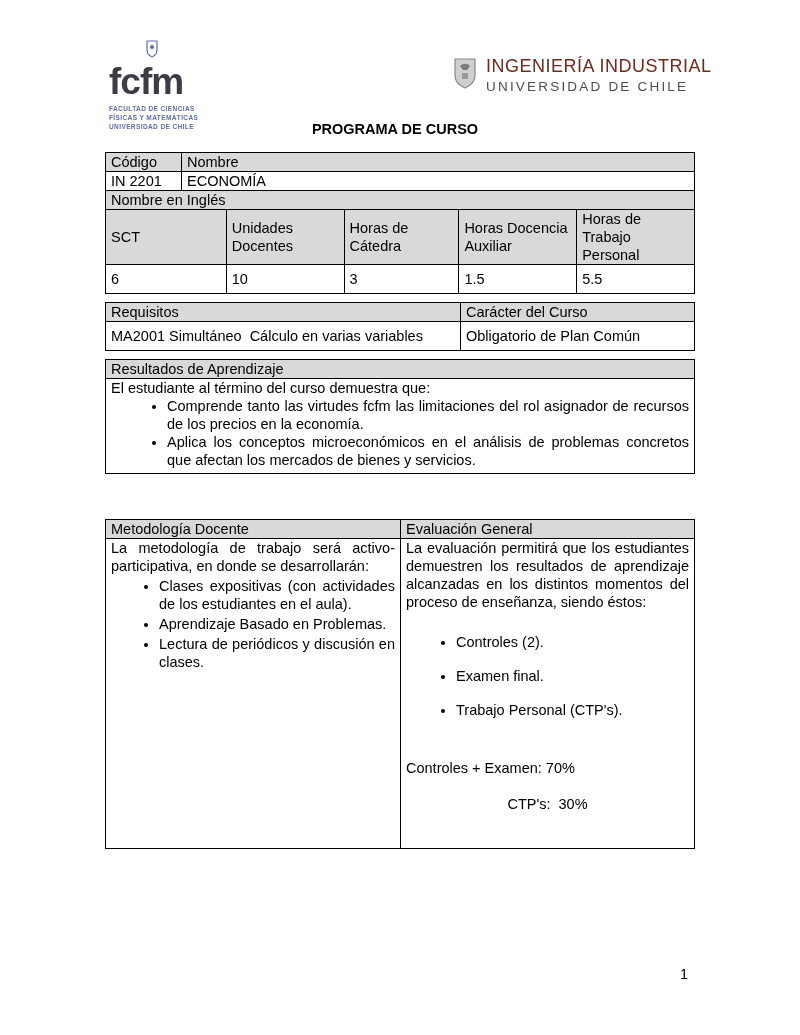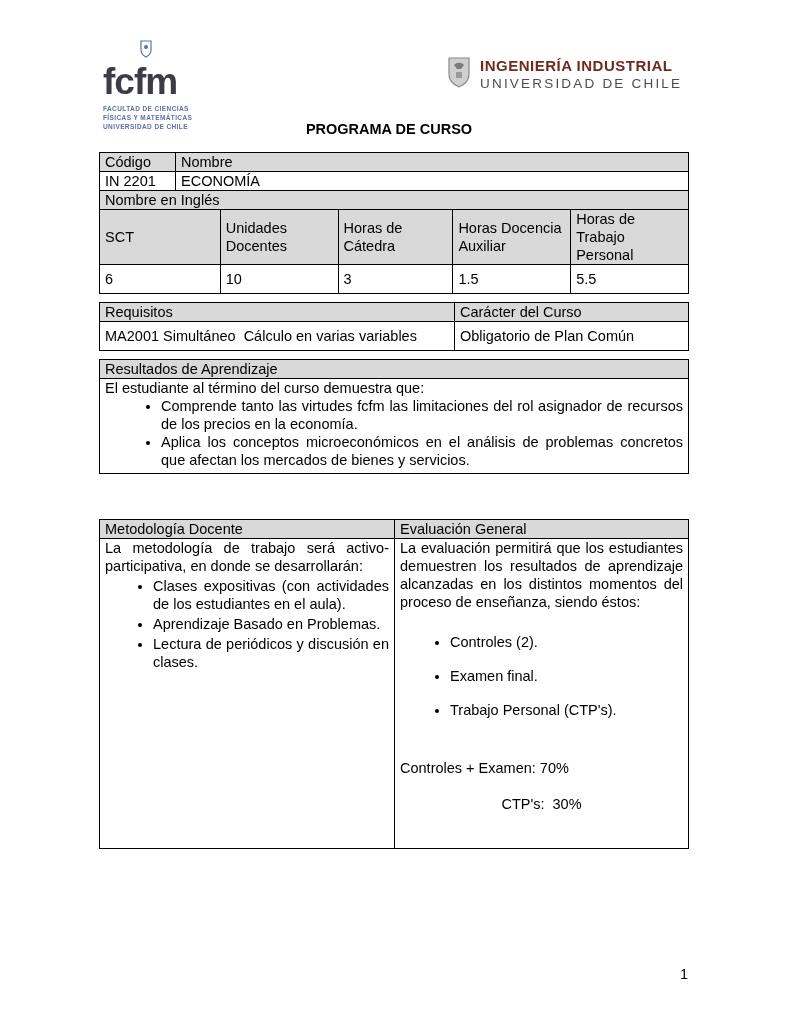--- a/index.html
+++ b/index.html
@@ -6,37 +6,37 @@
   html, body { margin: 0; padding: 0; }
   body {
     width: 800px; height: 1035px;
     background: #ffffff;
     position: relative;
     font-family: "Liberation Sans", "DejaVu Sans", sans-serif;
     font-size: 14.5px;
     color: #000;
     overflow: hidden;
   }
-  .doc { position: absolute; left: 99px; top: 0; width: 580px; }
+  .doc { position: absolute; left: 105px; top: 0; width: 580px; }
 
   
   .header { position: relative; height: 152px; }
   .fcfm-logo { position: absolute; left: 4px; top: 40px; width: 130px; }
   .fcfm-crest { display: block; margin-left: 36px; }
   .fcfm-word {
     font-size: 37px; font-weight: bold; color: #3c3c46;
     letter-spacing: -1px; line-height: 1; margin-top: 2px;
   }
   .fcfm-sub {
     margin-top: 4px; font-size: 6.5px; font-weight: bold;
     color: #5f6fa5; letter-spacing: .4px; line-height: 1.4;
     text-transform: uppercase;
   }
   .ind-logo { position: absolute; left: 348px; top: 56px; display: flex; align-items: center; gap: 9px; }
-  .ind-text .l1 { font-weight: bold; font-size: 15px; color: var(--brand-maroon, #6e2a1e); letter-spacing: .5px; white-space: nowrap; }
+  .ind-text .l1 { font-weight: normal; font-size: 18px; color: var(--brand-maroon, #6e2a1e); letter-spacing: .5px; white-space: nowrap; }
   .ind-text .l2 { font-size: 13.5px; color: var(--brand-gray, #4d4d4d); letter-spacing: 2.2px; margin-top: 2px; white-space: nowrap; }
   .title {
     position: absolute; left: 0; right: 0; top: 121px;
     text-align: center; font-weight: bold; font-size: 14.5px;
   }
 
   
   table.t { border-collapse: collapse; width: 590px; table-layout: fixed; }
   table.t td {
     border: 1px solid #000;

